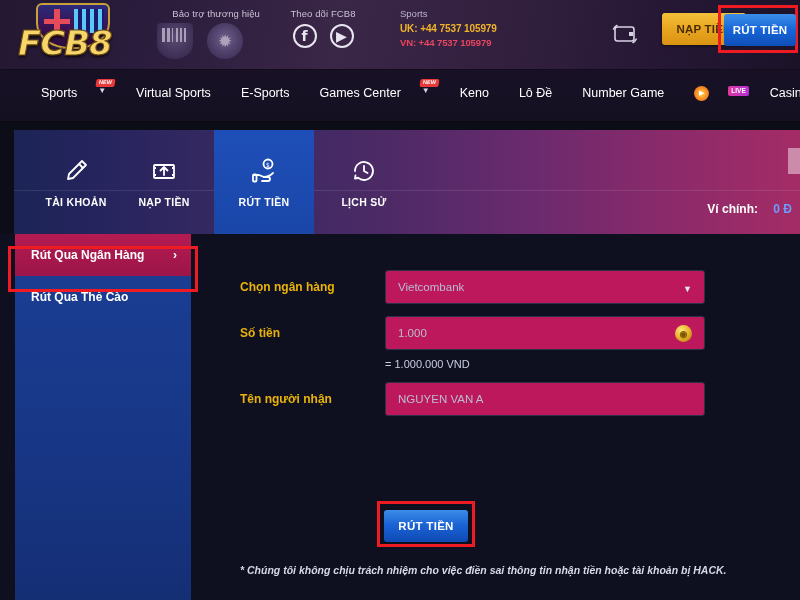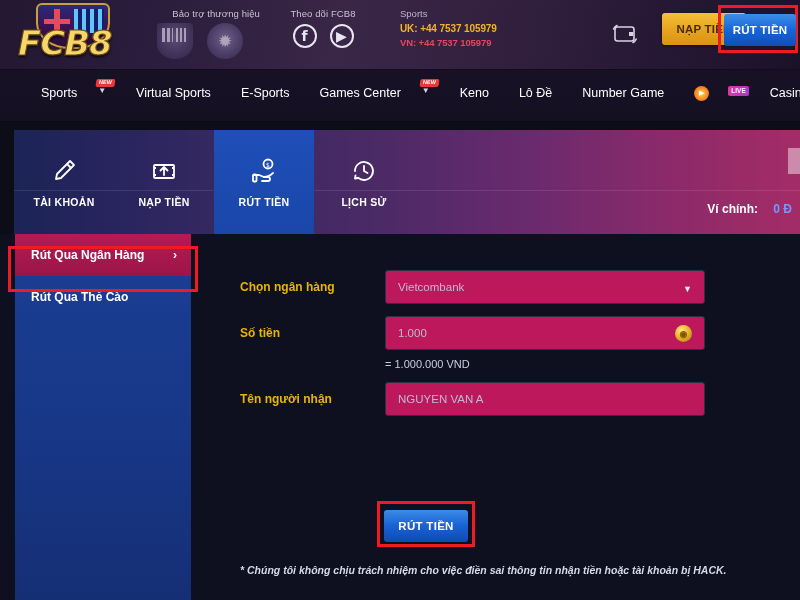--- a/index.html
+++ b/index.html
@@ -300,21 +300,21 @@
       <span>Casino</span>
       <span class="caret">▼</span>
     </div>
     <div class="nav-sep"></div>
   </div>
 
   <div class="tabstrip">
     <div class="strip-divider"></div>
     <div class="corner-cut"></div>
 
-    <div class="tab" style="left:0px;">
+    <div class="tab" style="left:12px;">
       <svg width="30" height="30" viewBox="0 0 30 30" fill="none" stroke="#ffffff" stroke-width="1.8">
         <path d="M21 5l4 4-13 13-5 1 1-5z" stroke-linejoin="round"></path>
         <path d="M18 8l4 4"></path>
       </svg>
       <span class="tab-label">TÀI KHOẢN</span>
     </div>
 
     <div class="tab" style="left:100px;">
       <svg width="30" height="30" viewBox="0 0 30 30" fill="none" stroke="#ffffff" stroke-width="1.8">
         <rect x="5" y="9" width="20" height="13" rx="1"></rect>

